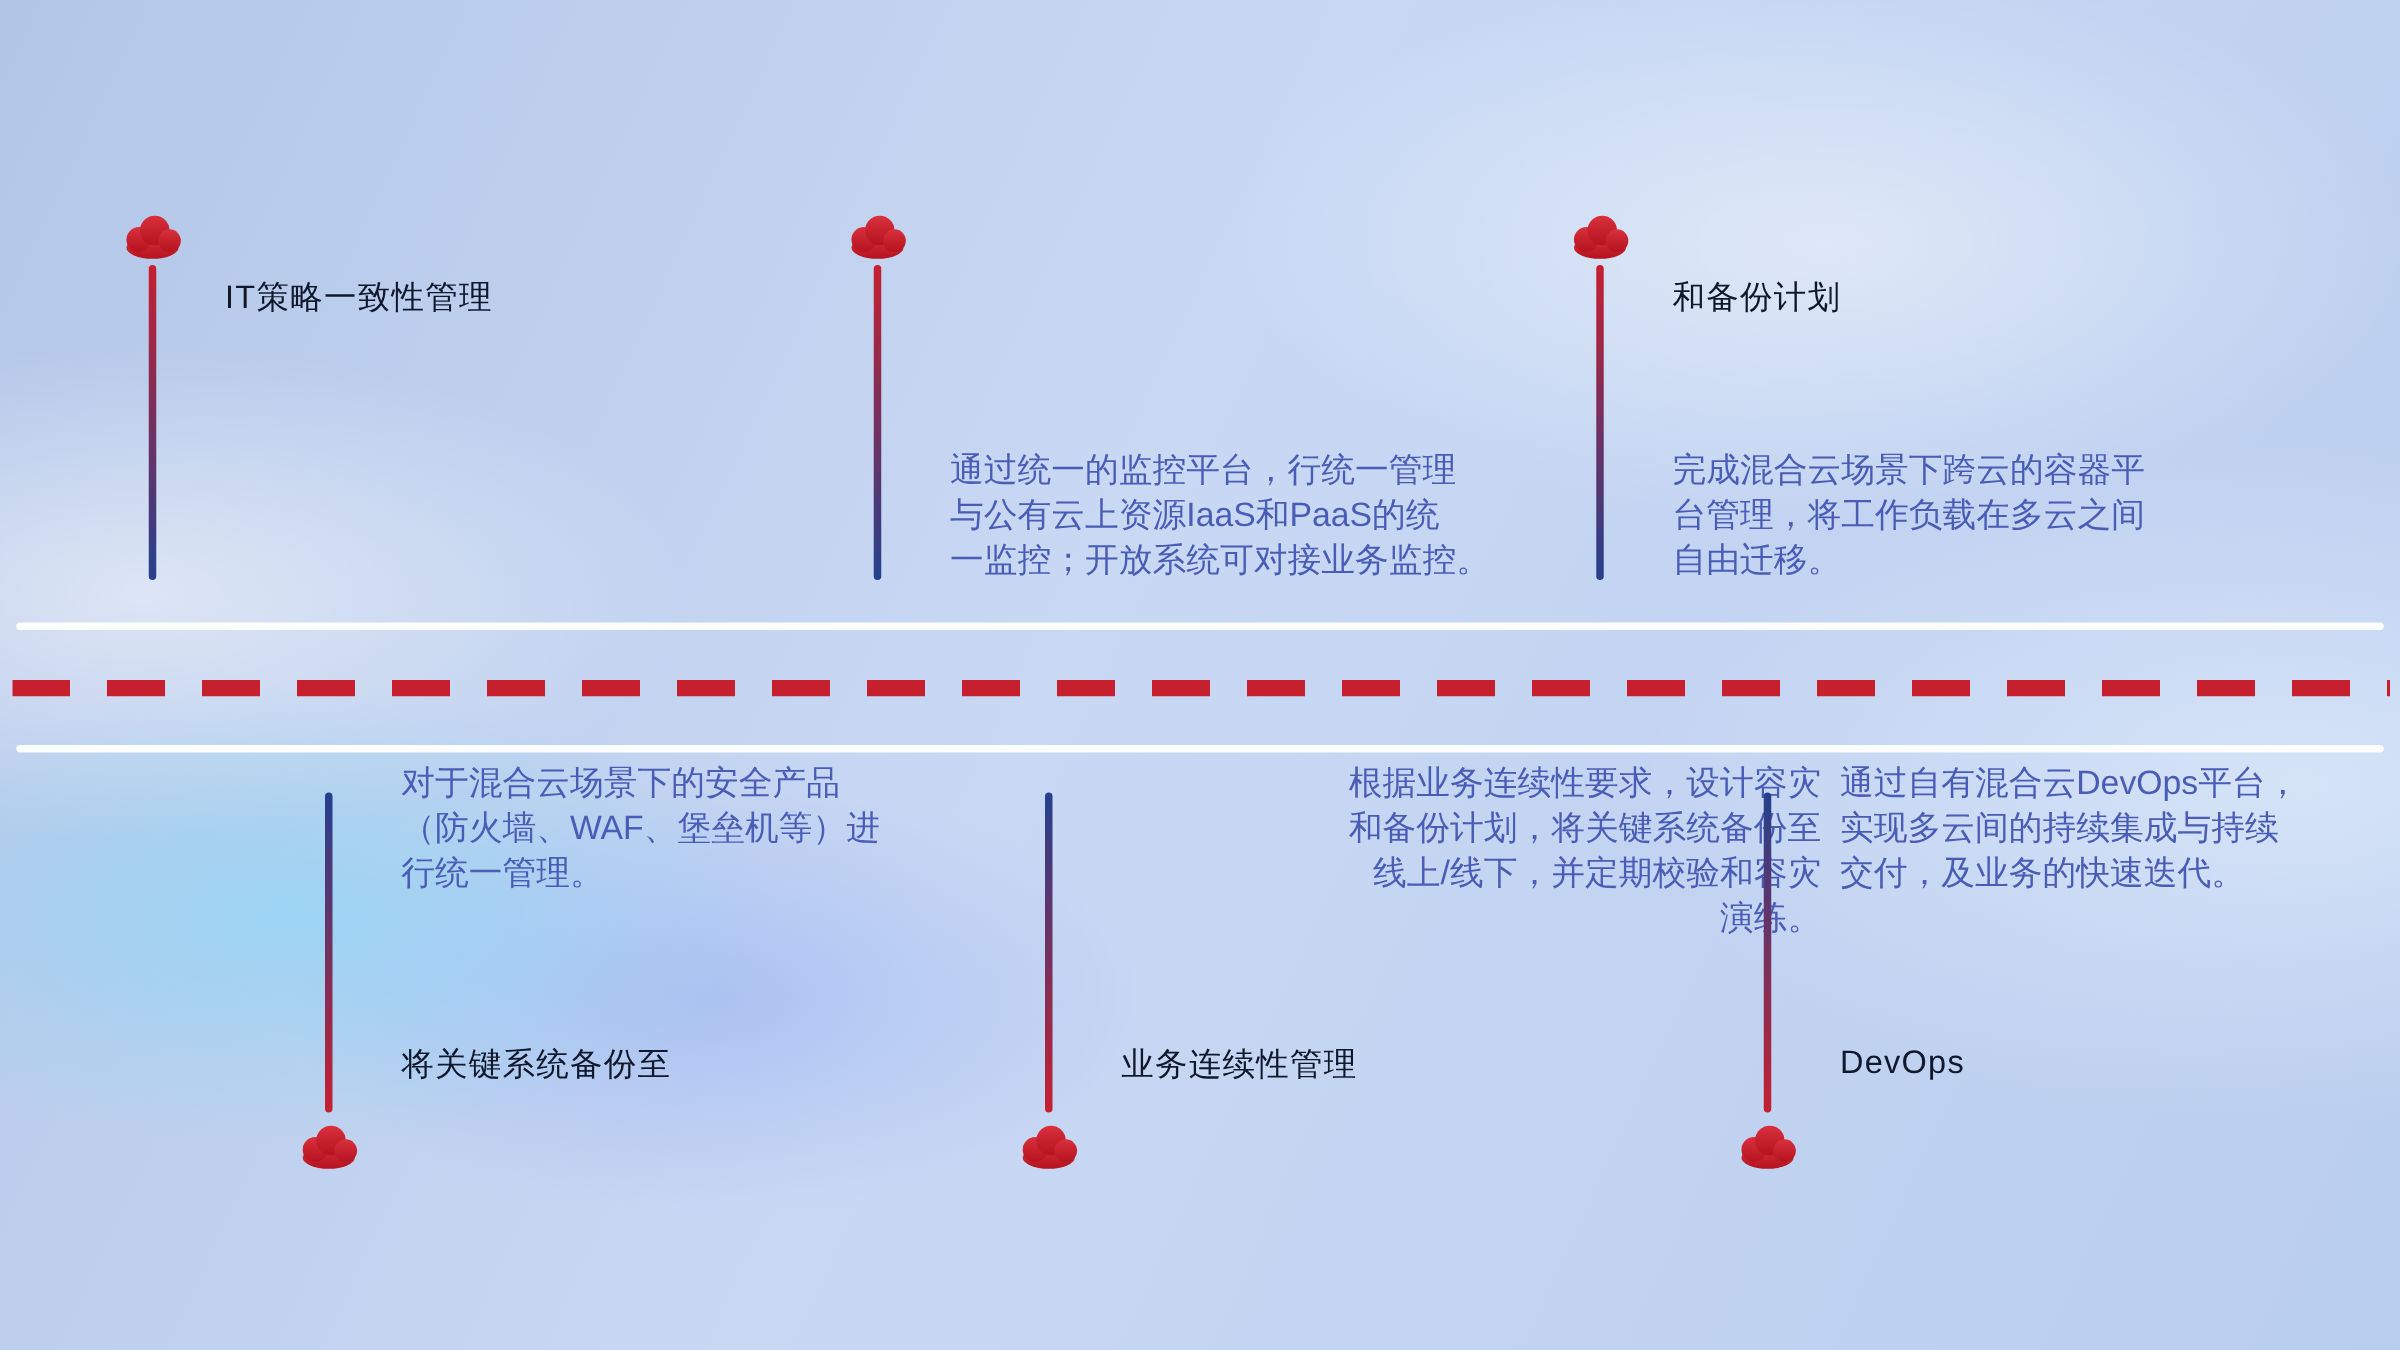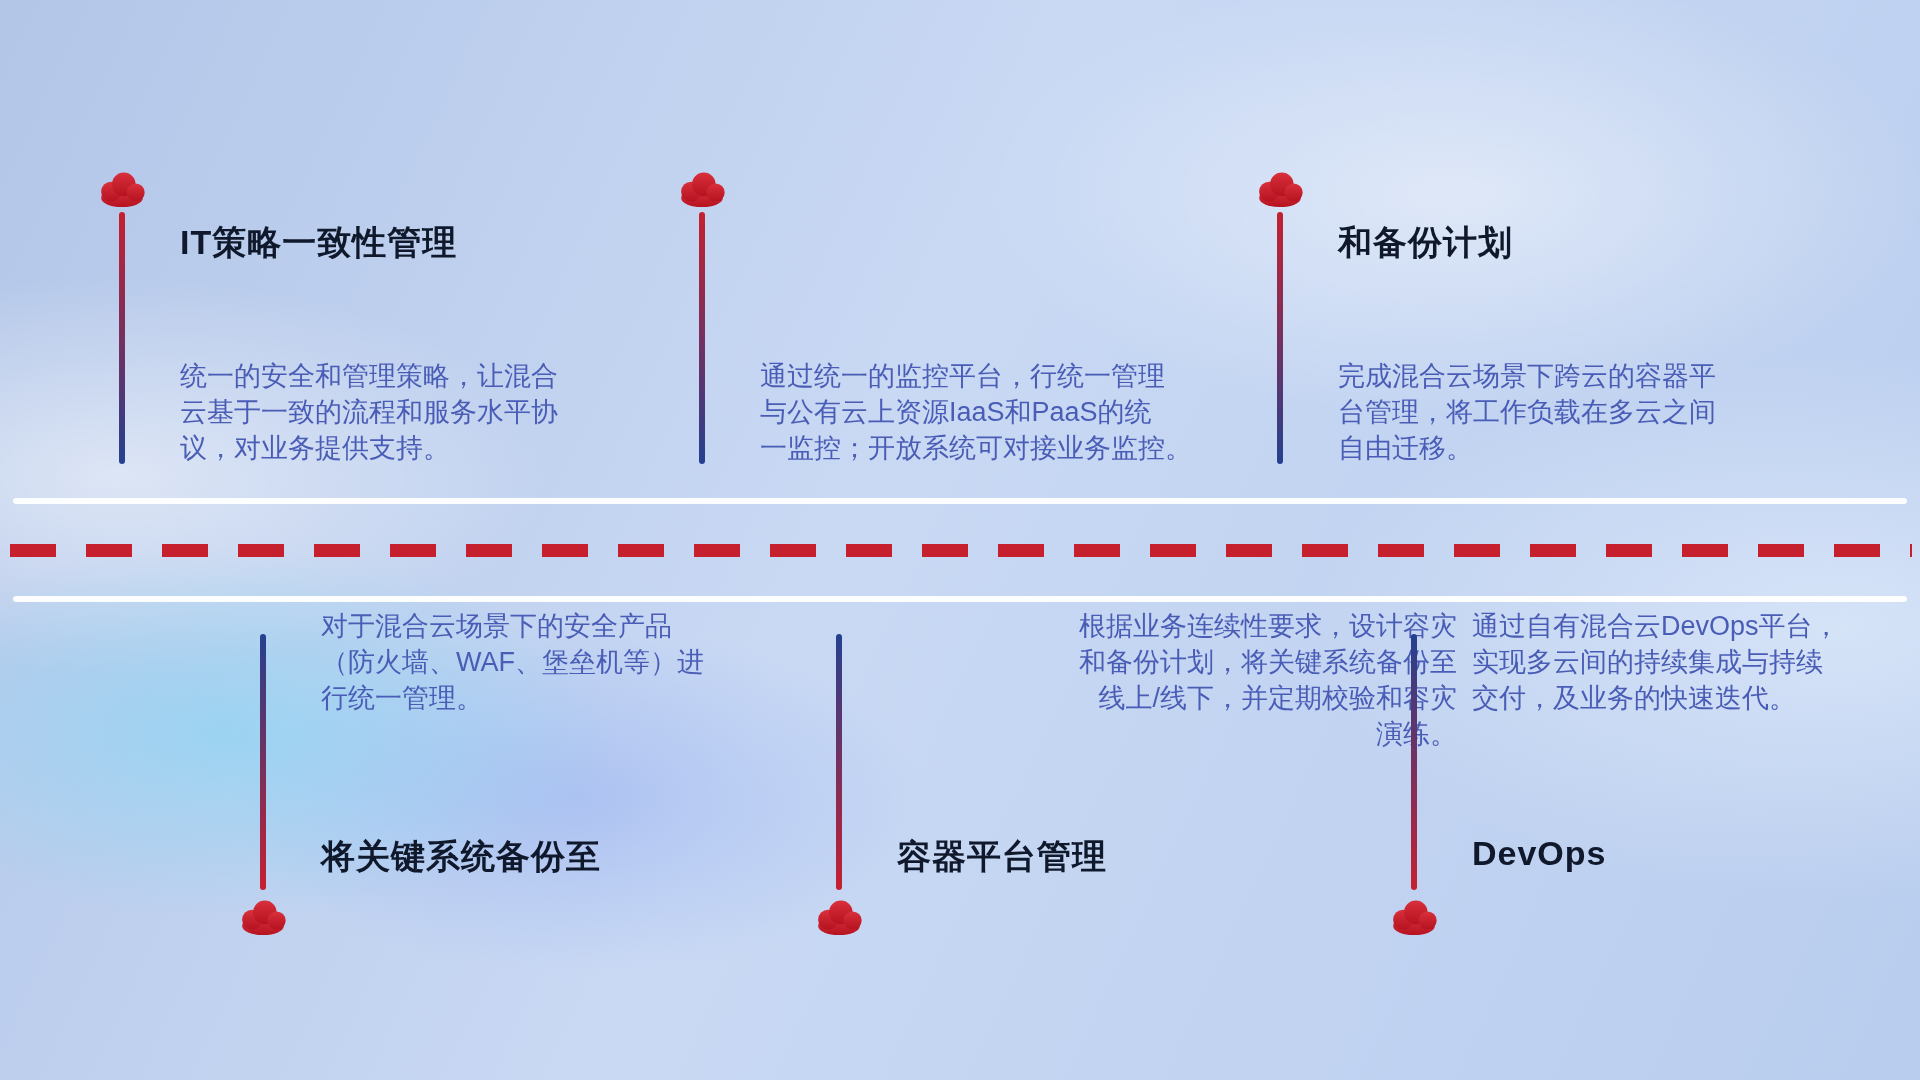--- a/index.html
+++ b/index.html
@@ -29,21 +29,21 @@
 
   .vline {
     position:absolute; left:0; width:6px; border-radius:3px;
     transform:translateX(-50%);
   }
   .vline.red-to-blue { background:linear-gradient(180deg,#c6202f 0%, #24418f 100%); }
   .vline.blue-to-red { background:linear-gradient(180deg,#24418f 0%, #c6202f 100%); }
 
   .title {
     position:absolute; left:58px;
-    font-size:34px; font-weight:700; letter-spacing:1px;
+    font-size:26px; font-weight:400; letter-spacing:1px;
     color:#10182b; white-space:nowrap;
   }
   .desc {
     position:absolute; left:58px; width:560px;
     font-size:27px; line-height:36px; font-weight:500;
     color:#4a5db6; white-space:pre-line;
   }
 
   
   .t1 { left:122px; }  .t2 { left:702px; }  .t3 { left:1280px; }
@@ -94,23 +94,20 @@
 <div class="stage">
 
   <div class="cap top t1">
     <span class="cloud">
       <svg viewBox="0 0 64 44">
           <use href="#cloudShape"></use>
         </svg>
     </span>
     <div class="vline red-to-blue"></div>
     <h2 class="title">IT策略一致性管理</h2>
-    <p class="desc">统一的安全和管理策略，让混合
-云基于一致的流程和服务水平协
-议，对业务提供支持。</p>
   </div>
 
   <div class="cap top t2">
     <span class="cloud">
       <svg viewBox="0 0 64 44">
           <use href="#cloudShape"></use>
         </svg>
     </span>
     <div class="vline red-to-blue"></div>
     <p class="desc">通过统一的监控平台，行统一管理
@@ -152,21 +149,21 @@
     <div class="vline blue-to-red"></div>
     <span class="cloud">
       <svg viewBox="0 0 64 44">
           <use href="#cloudShape"></use>
         </svg>
     </span>
     <p class="desc">根据业务连续性要求，设计容灾
 和备份计划，将关键系统备份至
 线上/线下，并定期校验和容灾
 演练。</p>
-    <h2 class="title">容器平台管理</h2>
+    <h2 class="title">业务连续性管理</h2>
   </div>
 
   <div class="cap bottom b3">
     <div class="vline blue-to-red"></div>
     <span class="cloud">
       <svg viewBox="0 0 64 44">
           <use href="#cloudShape"></use>
         </svg>
     </span>
     <p class="desc">通过自有混合云DevOps平台，

